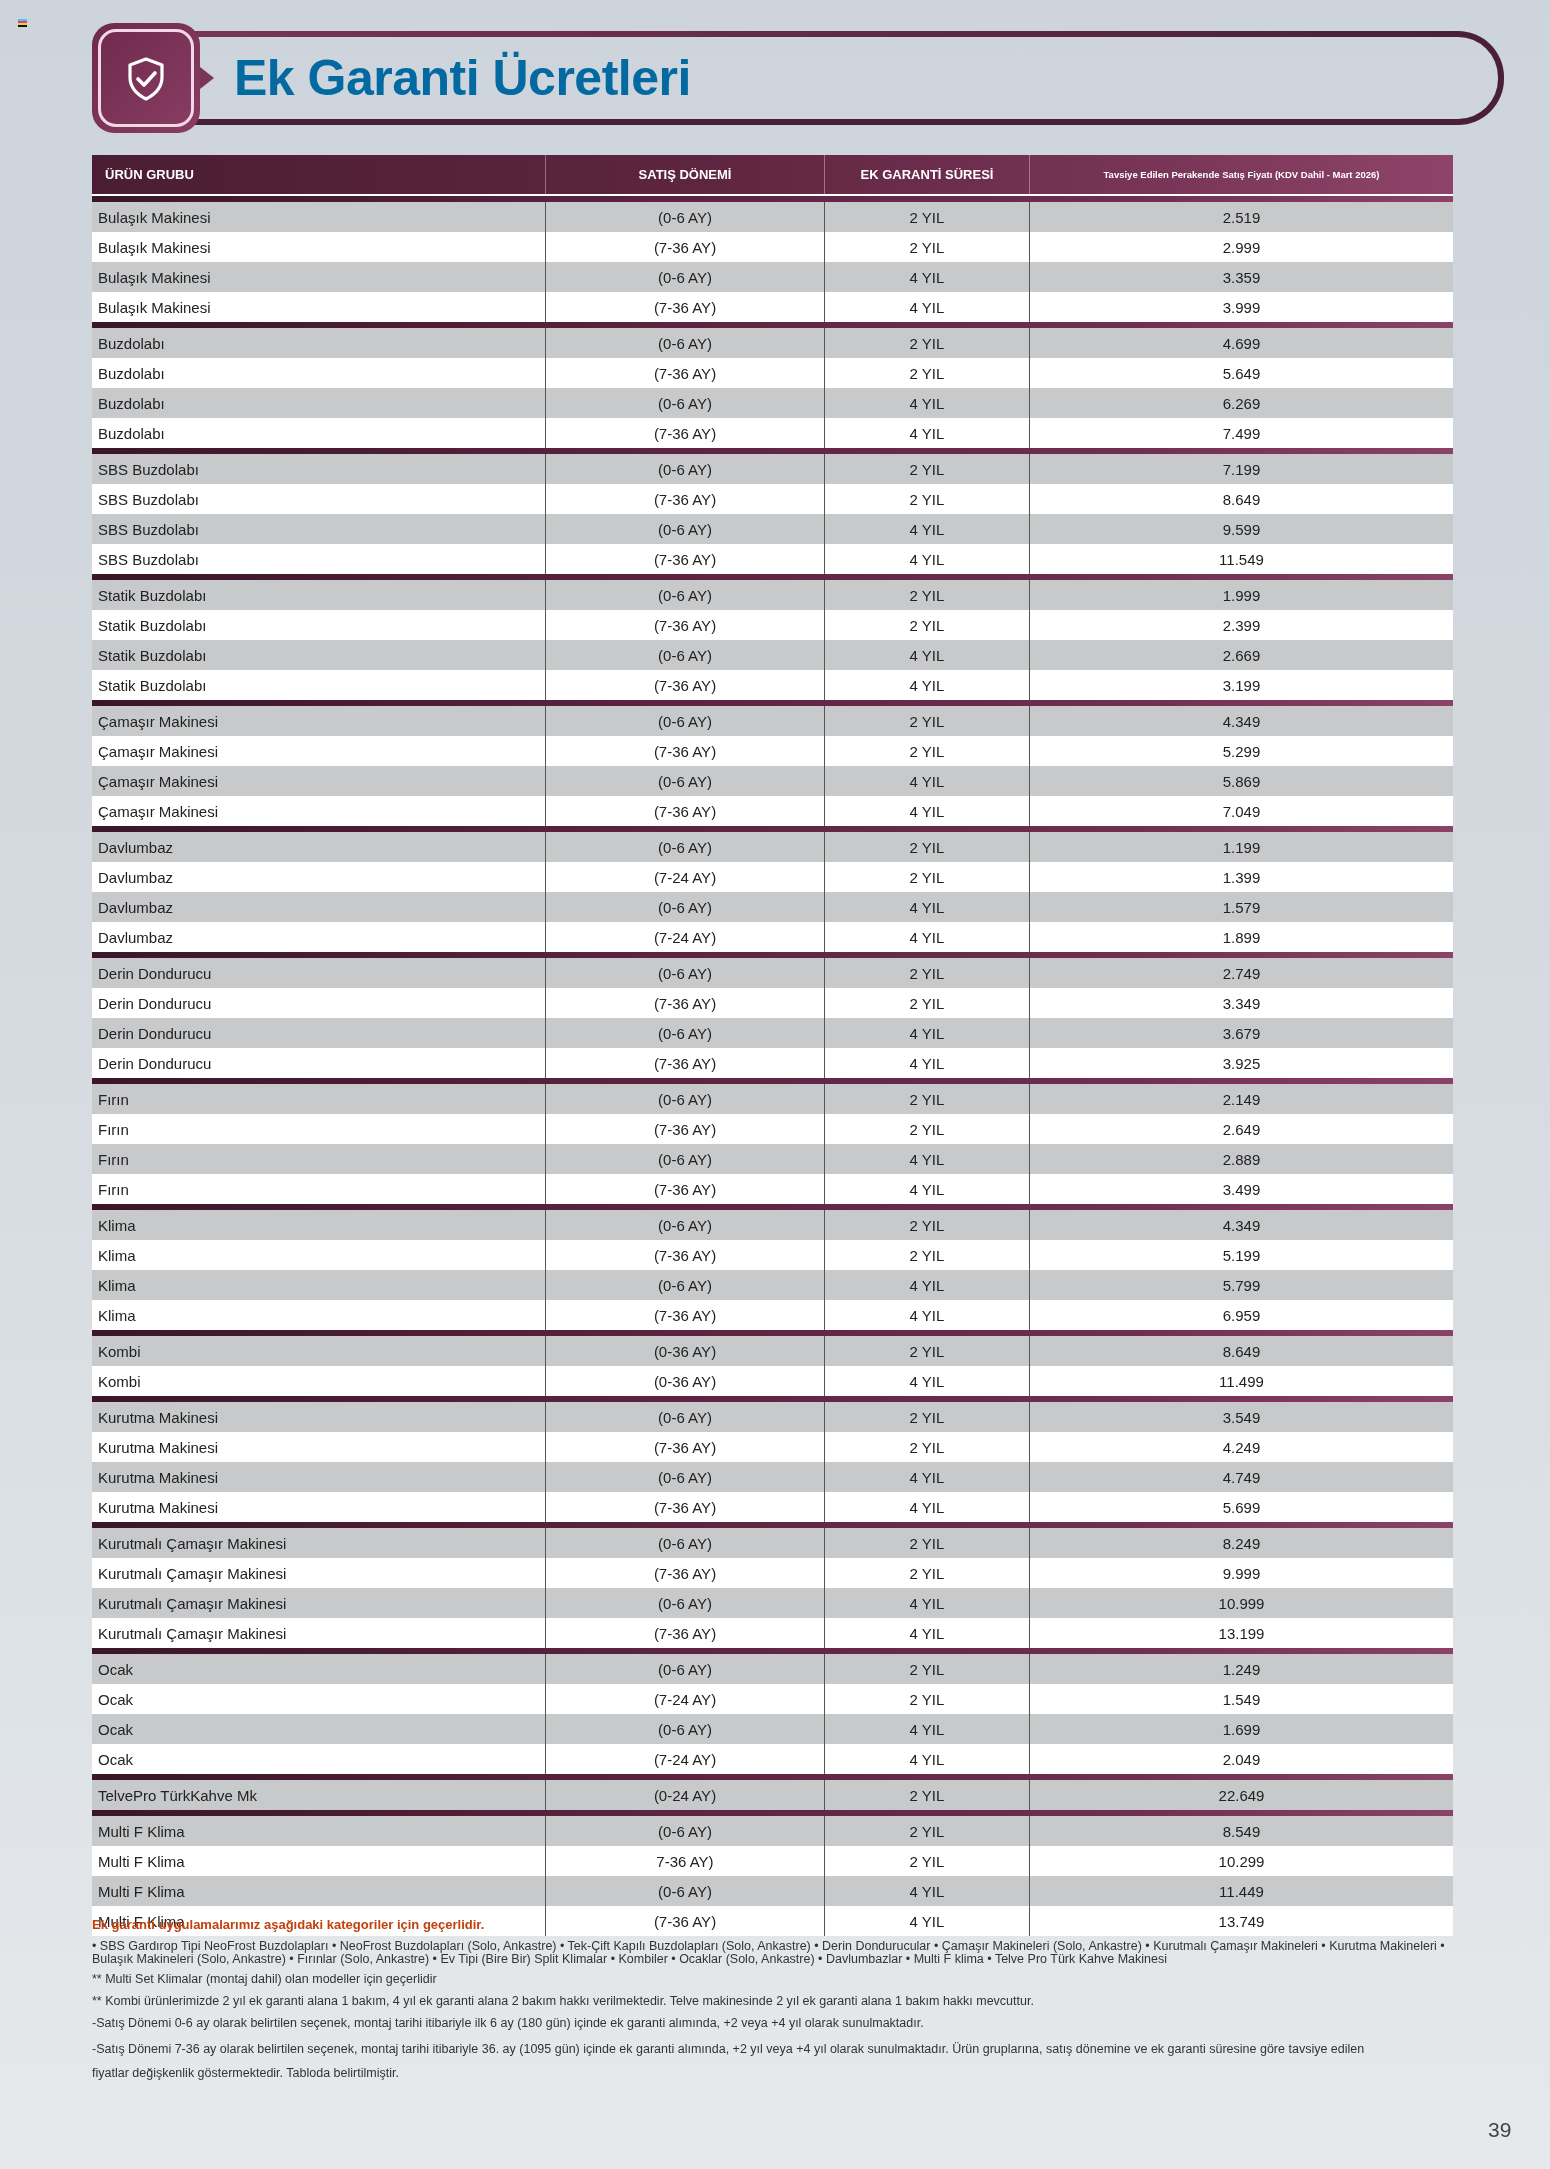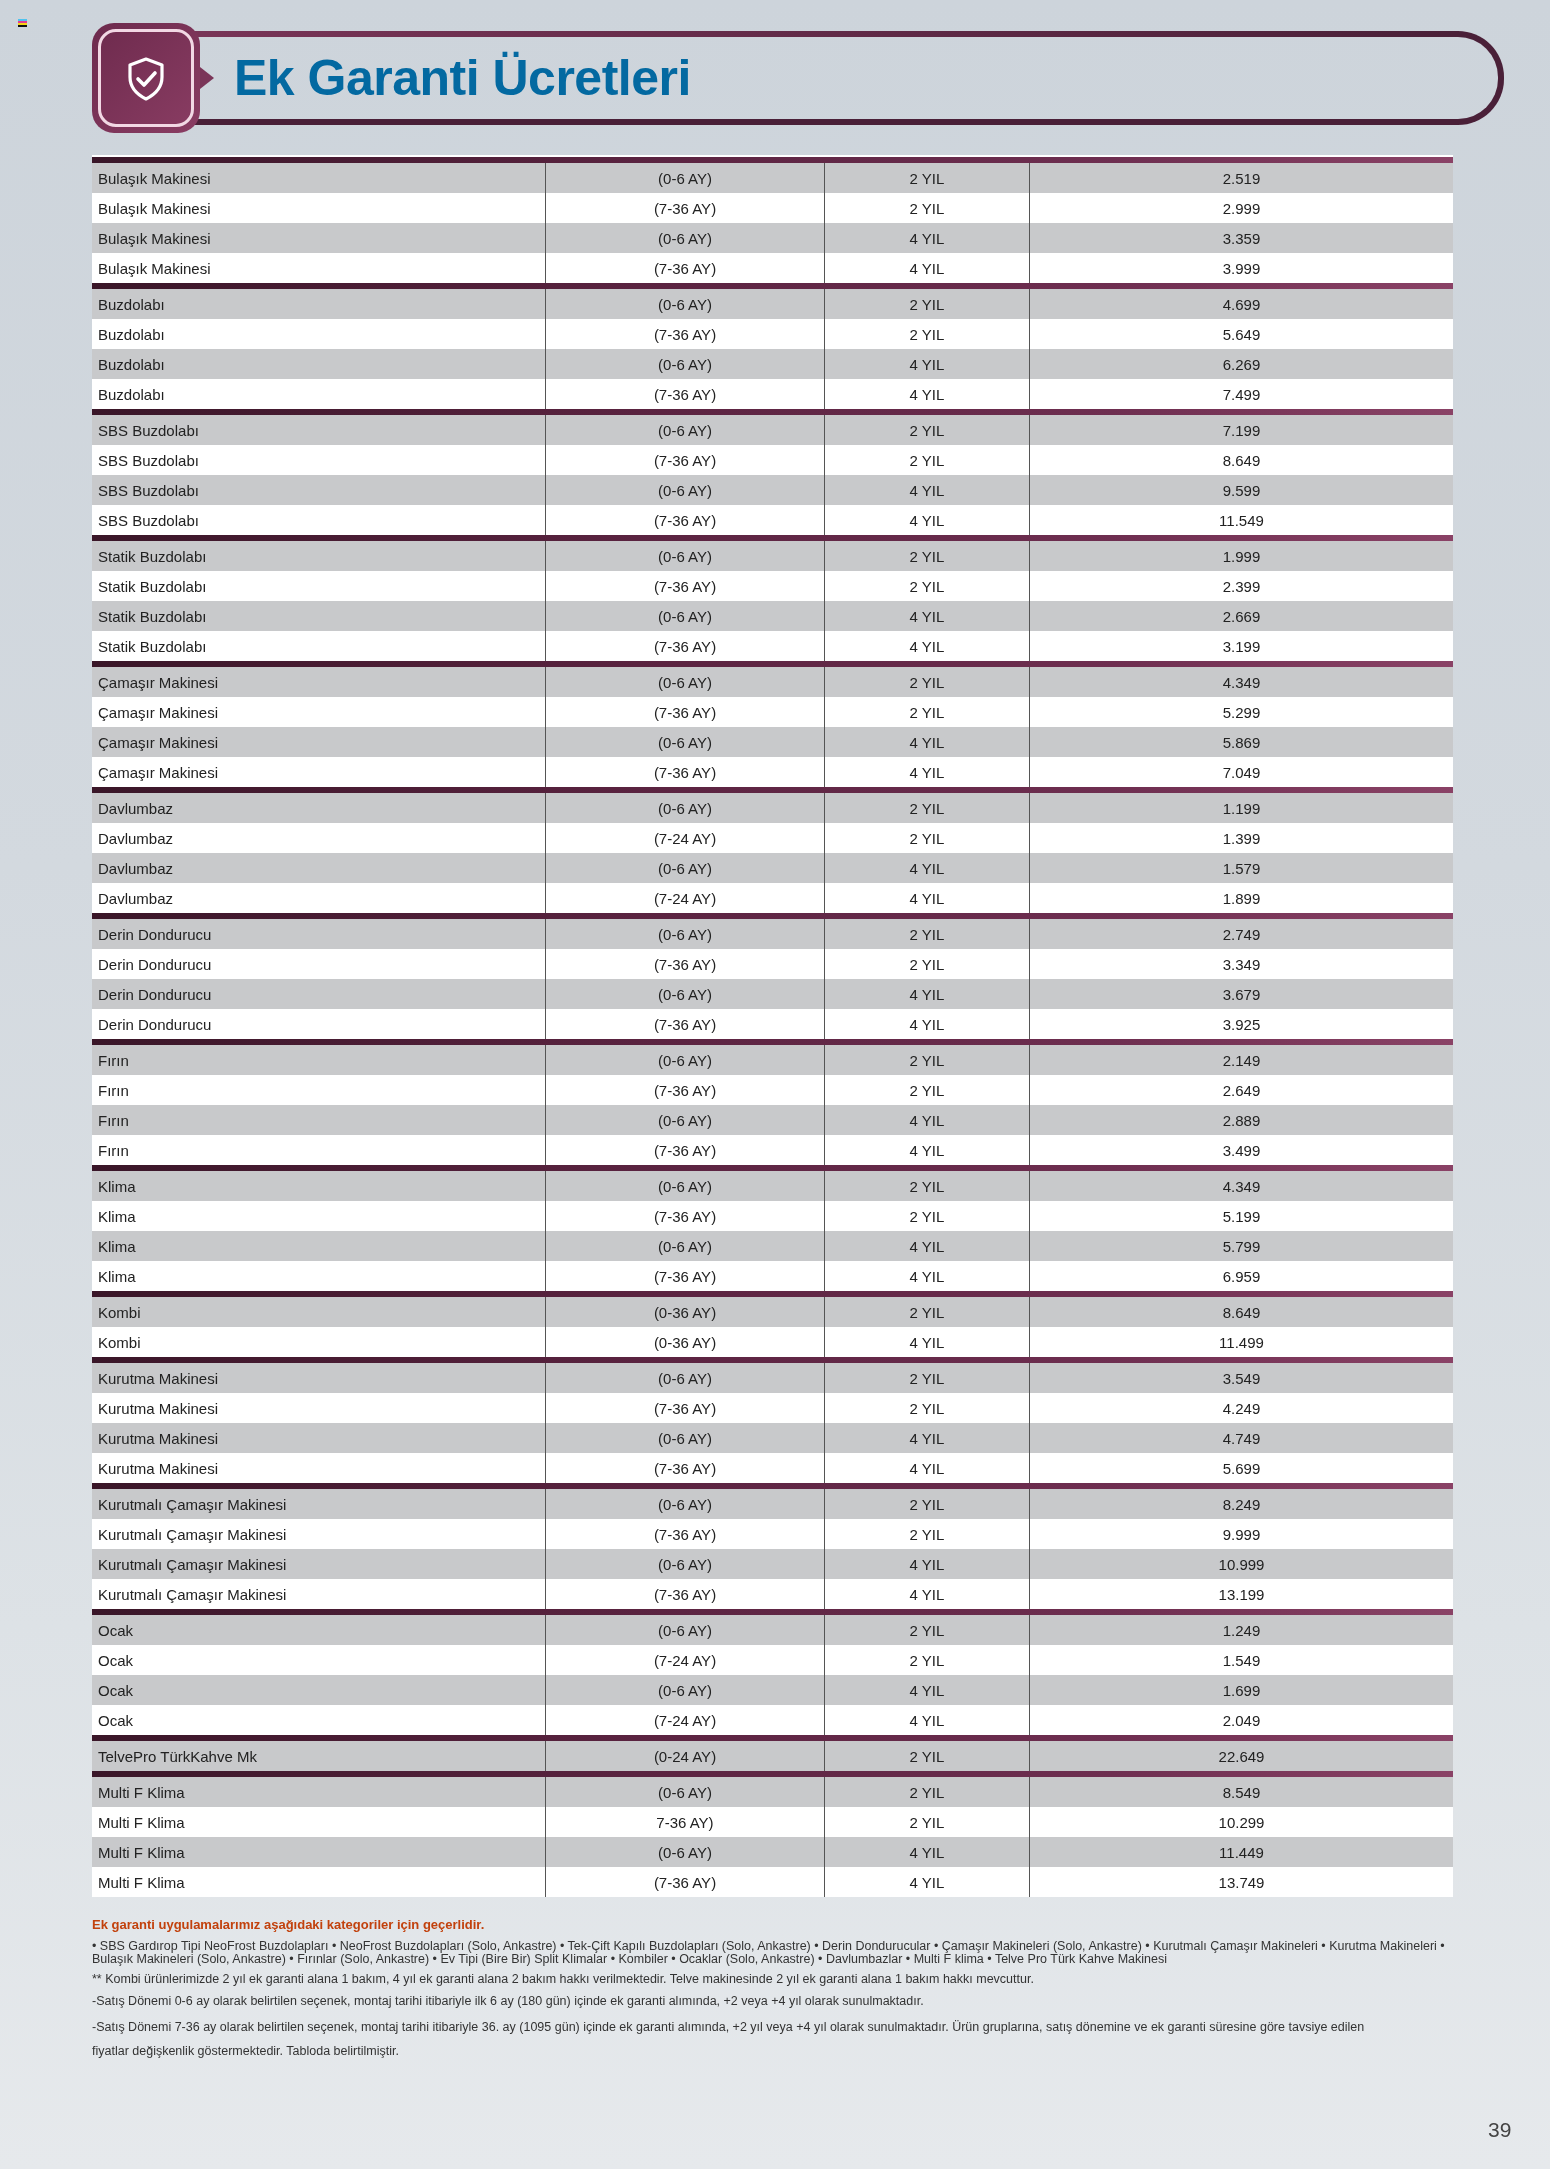--- a/index.html
+++ b/index.html
@@ -89,20 +89,26 @@
   <div class="inner"></div>
   <div class="arrow"></div>
   <svg width="40" height="44" viewBox="0 0 40 44">
     <path d="M20 2 L36 8 L36 20 C36 31 28 38 20 42 C12 38 4 31 4 20 L4 8 Z" fill="none" stroke="#ffffff" stroke-width="3.2" stroke-linejoin="round"></path>
     <path d="M12 22 L18 28 L29 16" fill="none" stroke="#ffffff" stroke-width="3.6" stroke-linecap="round" stroke-linejoin="round"></path>
   </svg>
 </div>
 <div class="page-title">Ek Garanti Ücretleri</div>
 
 <div class="table">
+  <div class="thead">
+    <div class="c1">ÜRÜN GRUBU</div>
+    <div class="c2">SATIŞ DÖNEMİ</div>
+    <div class="c3">EK GARANTİ SÜRESİ</div>
+    <div class="c4">Tavsiye Edilen Perakende Satış Fiyatı (KDV Dahil - Mart 2026)</div>
+  </div>
   <div class="head-gap"></div>
   <div id="tbody">
       <div class="divider"></div>
       <div class="row g">
         <div class="c1">Bulaşık Makinesi</div>
         <div class="c2">(0-6 AY)</div>
         <div class="c3">2 YIL</div>
         <div class="c4">2.519</div>
       </div>
       <div class="row w">
@@ -442,18 +448,19 @@
         <div class="c2">(7-36 AY)</div>
         <div class="c3">4 YIL</div>
         <div class="c4">13.749</div>
       </div>
     </div>
 </div>
 
 <div class="notes">
   <p class="heading">Ek garanti uygulamalarımız aşağıdaki kategoriler için geçerlidir.</p>
   <p>• SBS Gardırop Tipi NeoFrost Buzdolapları • NeoFrost Buzdolapları (Solo, Ankastre)  • Tek-Çift Kapılı Buzdolapları (Solo, Ankastre)  • Derin Dondurucular  • Çamaşır Makineleri (Solo, Ankastre)  • Kurutmalı Çamaşır Makineleri  • Kurutma Makineleri  • Bulaşık Makineleri (Solo, Ankastre)  • Fırınlar (Solo, Ankastre)  • Ev Tipi (Bire Bir) Split Klimalar  • Kombiler  • Ocaklar (Solo, Ankastre)  • Davlumbazlar  • Multi F klima  • Telve Pro Türk Kahve Makinesi</p>
+  <p class="gap">** Multi Set Klimalar (montaj dahil) olan modeller için geçerlidir</p>
   <p class="gap">** Kombi ürünlerimizde 2 yıl ek garanti alana 1 bakım, 4 yıl ek garanti alana 2 bakım hakkı verilmektedir. Telve makinesinde 2 yıl ek garanti alana 1 bakım hakkı mevcuttur.</p>
   <p class="gap" style="margin-bottom:12px">-Satış Dönemi 0-6 ay olarak belirtilen seçenek, montaj tarihi itibariyle ilk 6 ay (180 gün) içinde ek garanti alımında, +2 veya +4 yıl olarak sunulmaktadır.</p>
   <p style="line-height:24px;width:1290px;margin-top:-5px">-Satış Dönemi 7-36 ay olarak belirtilen seçenek, montaj tarihi itibariyle 36. ay (1095 gün) içinde ek garanti alımında, +2 yıl veya +4 yıl olarak sunulmaktadır. Ürün gruplarına, satış dönemine ve ek garanti süresine göre tavsiye edilen fiyatlar değişkenlik göstermektedir. Tabloda belirtilmiştir.</p>
 </div>
 
 <div class="page-number">39</div>
 
 </body></html>

